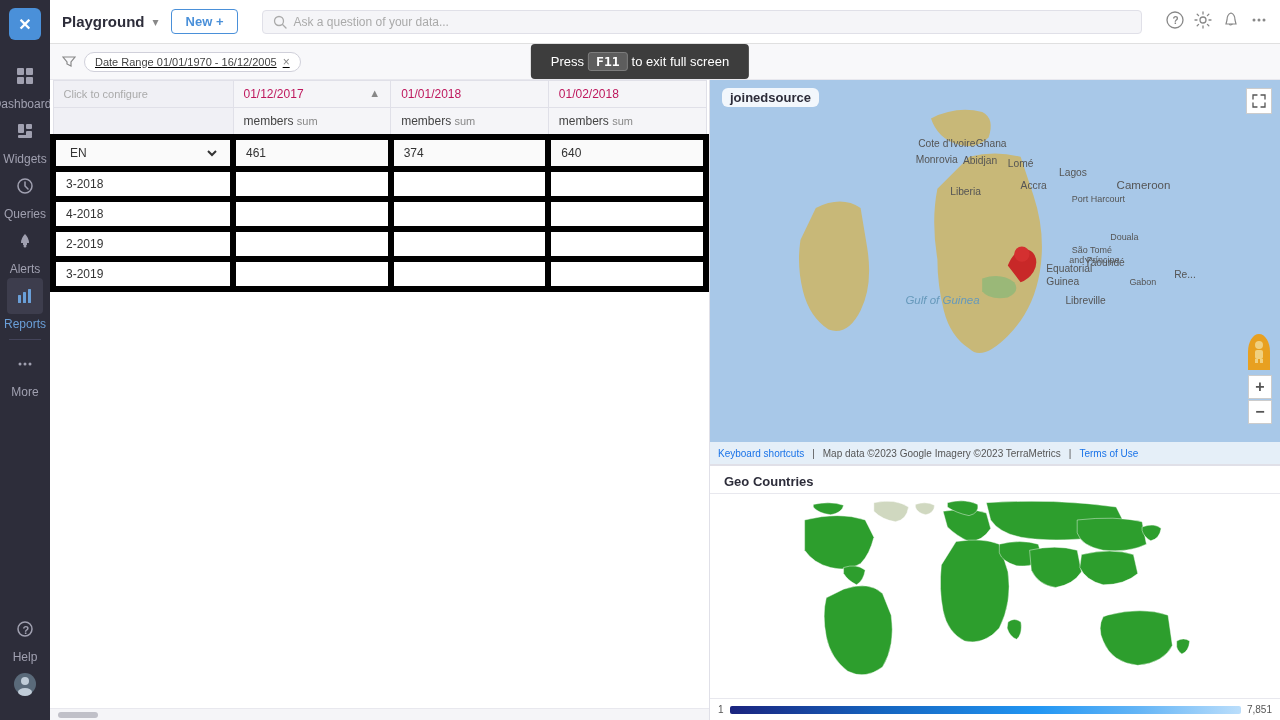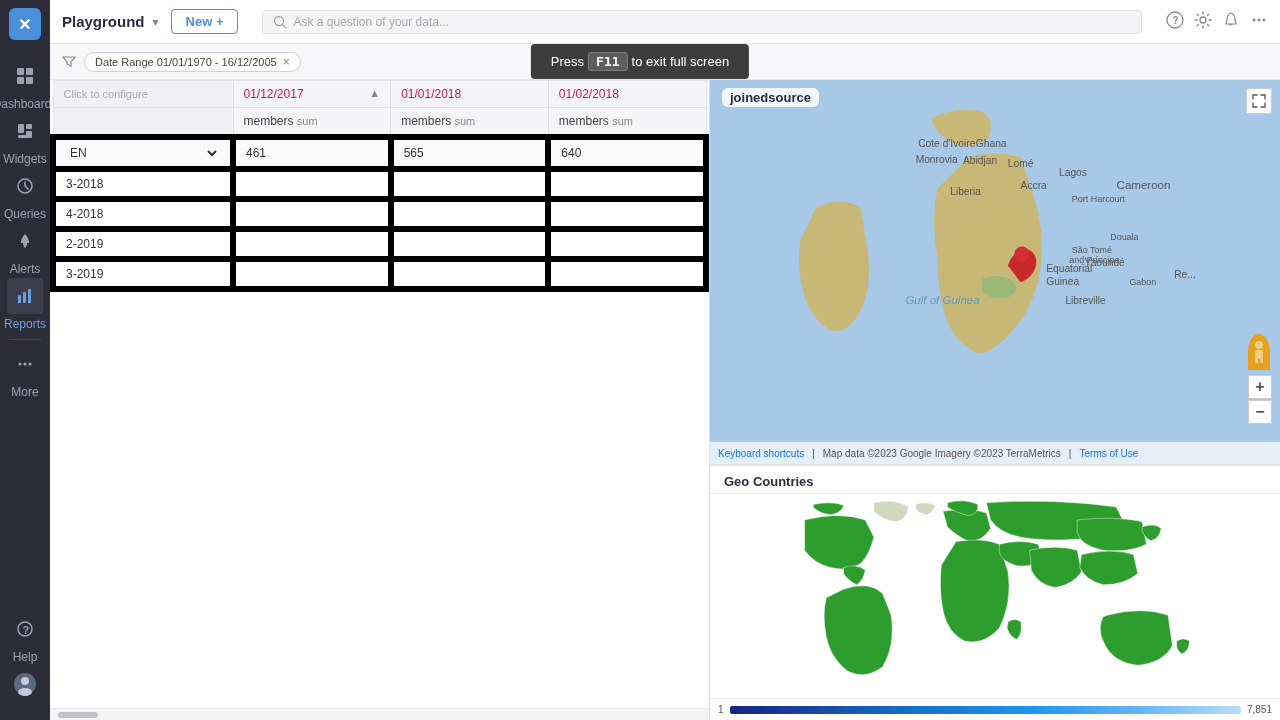--- a/index.html
+++ b/index.html
@@ -124,20 +124,21 @@
     
     #filterbar {
       height: 36px;
       background: #f8f8fa;
       border-bottom: 1px solid #e8e8ee;
       display: flex;
       align-items: center;
       padding: 0 12px;
       gap: 8px;
       flex-shrink: 0;
+      text-decoration: underline;
     }
     .filter-chip {
       background: white;
       border: 1px solid #d0d0da;
       border-radius: 12px;
       padding: 2px 10px;
       font-size: 11px;
       color: #444;
       display: flex;
       align-items: center;
@@ -563,21 +564,21 @@
 
             <tr class="en-row">
               <td>
                 <div style="display:flex;align-items:center;justify-content:space-between;">
                   <select class="en-select">
                     <option>EN</option>
                   </select>
                 </div>
               </td>
               <td>461</td>
-              <td>565</td>
+              <td>374</td>
               <td>640</td>
             </tr>
 
             <tr>
               <td>3-2018</td>
               <td></td>
               <td></td>
               <td></td>
             </tr>
             <tr>

